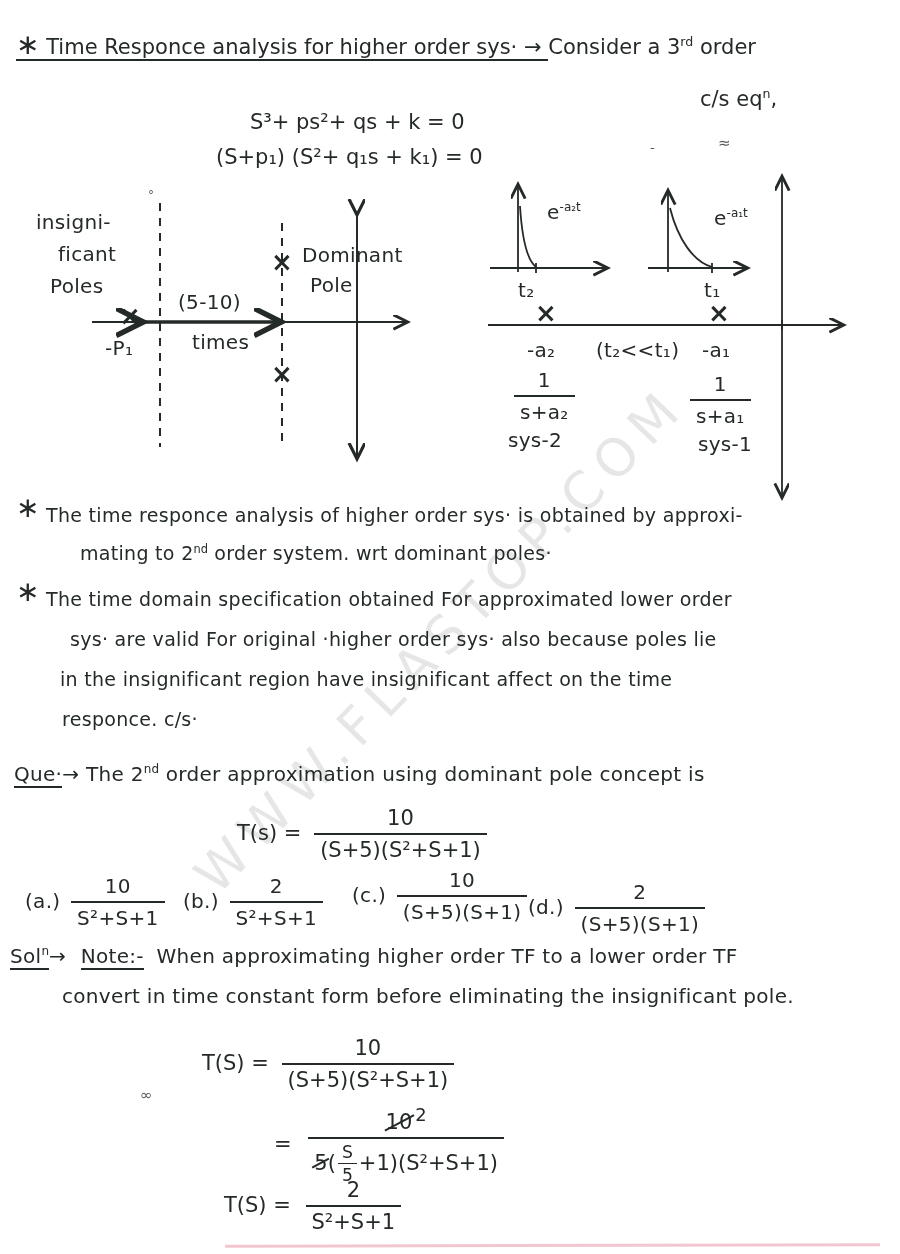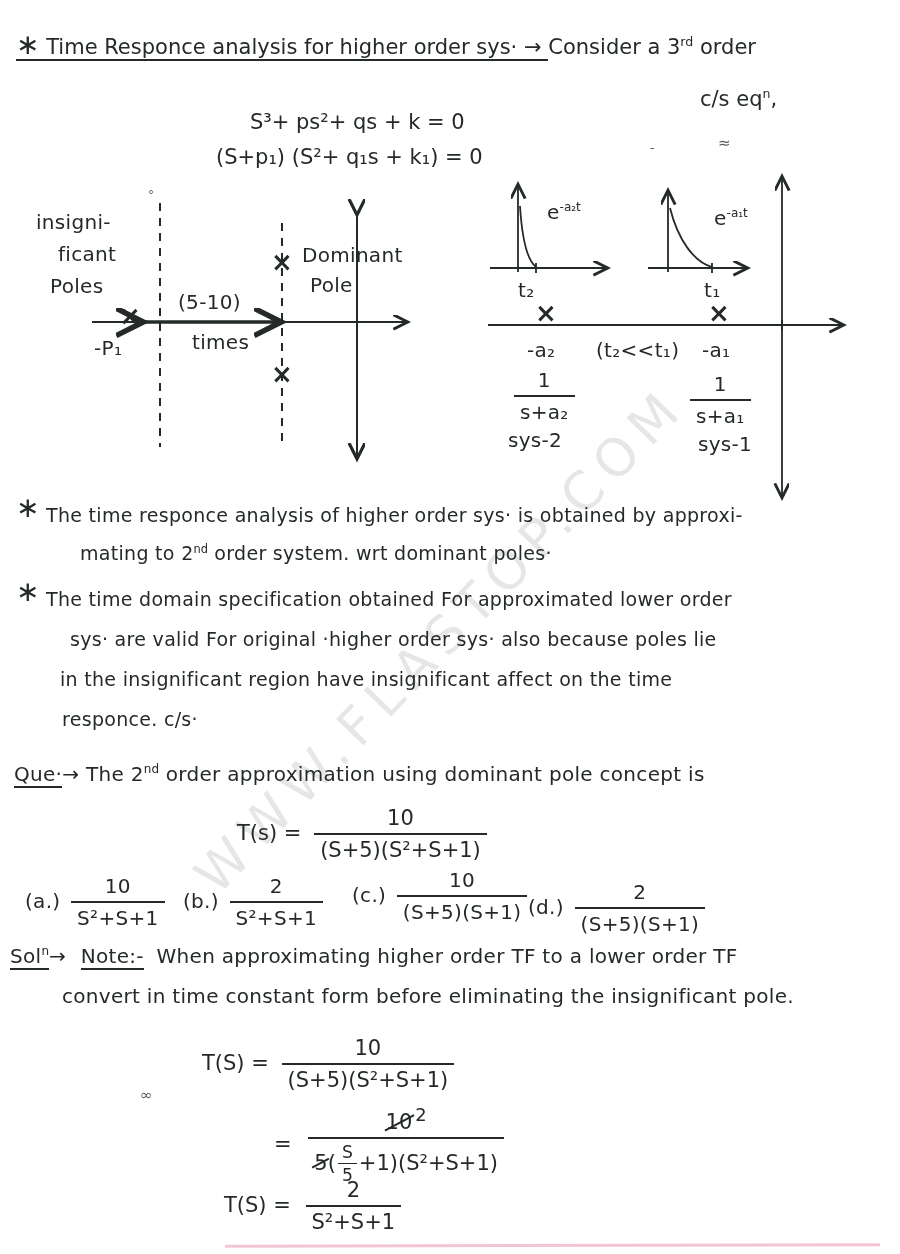--- a/index.html
+++ b/index.html
@@ -66,21 +66,21 @@
     <line x1="262" y1="38" x2="262" y2="262" stroke-width="2" stroke-dasharray="8 7"></line>
     <line x1="72" y1="137" x2="386" y2="137" stroke-width="1.8" marker-end="url(#ar)"></line>
     <line x1="120" y1="137" x2="258" y2="137" stroke-width="3.4" marker-start="url(#ar)" marker-end="url(#ar)"></line>
     <line x1="337" y1="28" x2="337" y2="272" stroke-width="2" marker-start="url(#ar)" marker-end="url(#ar)"></line>
   </svg>
   <div class="abs hw2" style="left:36px;top:210px;">insigni-</div>
   <div class="abs hw2" style="left:26px;top:242px;margin-left:32px;">ficant</div>
   <div class="abs hw2" style="left:50px;top:274px;">Poles</div>
   <div class="abs faint" style="left:148px;top:188px;font-size:12px;">°</div>
   <div class="abs cross" style="left:119px;top:306px;">×</div>
-  <div class="abs hw2" style="left:94px;top:336px;text-align:right;">-P₁</div>
+  <div class="abs hw2" style="left:105px;top:336px;text-align:right;">-P₁</div>
   <div class="abs hw2" style="left:178px;top:290px;">(5-10)</div>
   <div class="abs hw2" style="left:192px;top:330px;">times</div>
   <div class="abs cross" style="left:271px;top:252px;">×</div>
   <div class="abs cross" style="left:271px;top:364px;">×</div>
   <div class="abs hw2" style="left:302px;top:243px;">Dominant</div>
   <div class="abs hw2" style="left:310px;top:273px;">Pole</div>
 
   <svg class="abs" style="left:480px;top:170px;" width="378" height="332" viewBox="0 0 378 332">
     <defs>
       <marker id="ar2" markerWidth="10" markerHeight="10" refX="7" refY="4" orient="auto">

